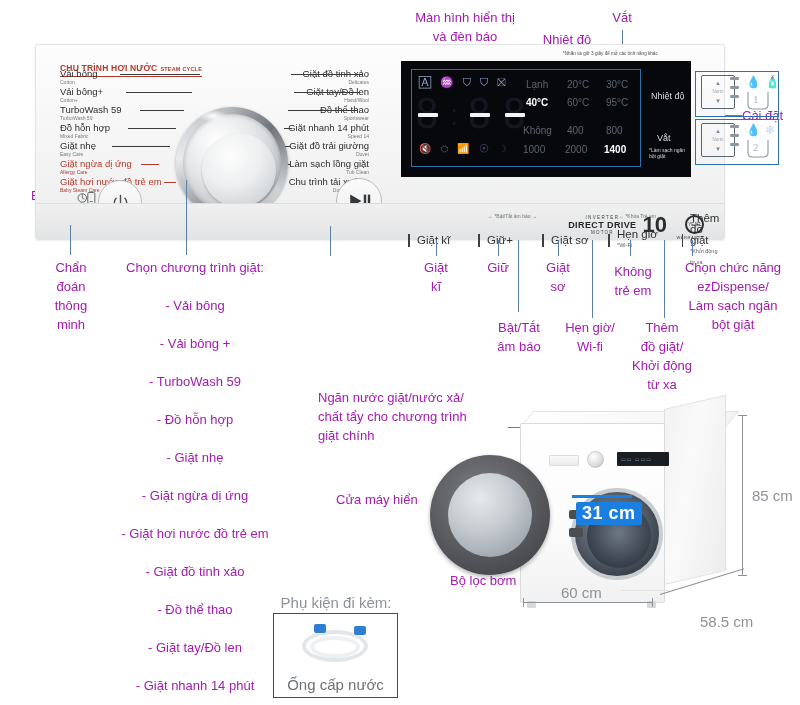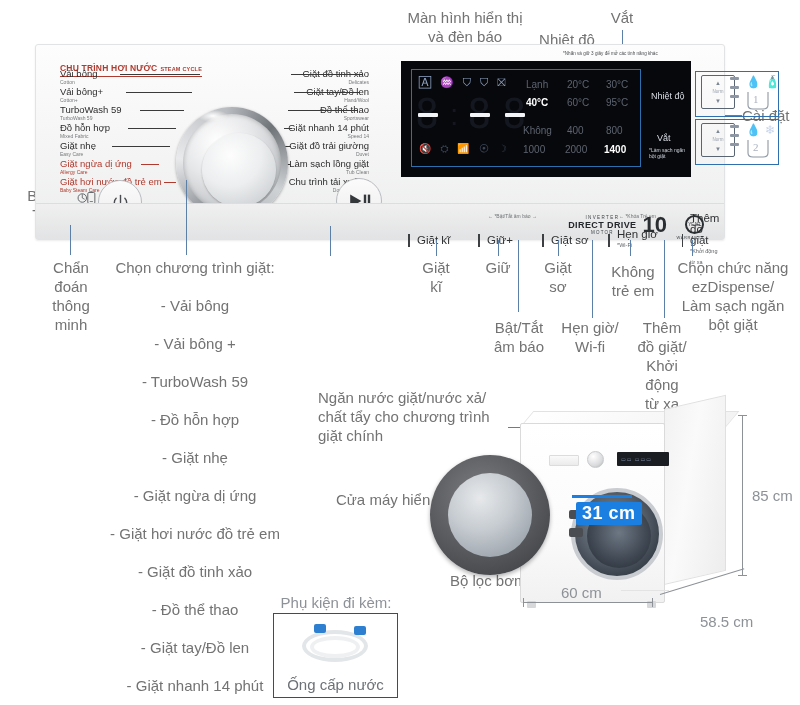--- a/index.html
+++ b/index.html
@@ -6,21 +6,21 @@
   html, body {
     margin: 0; padding: 0;
     width: 800px; height: 705px;
     background: #ffffff;
     font-family: "Liberation Sans", sans-serif;
     overflow: hidden;
   }
   #root { position: relative; width: 800px; height: 705px; background:#fff; }
 
   
-  .anno { position: absolute; color: #737373; font-size: 15px; line-height: 19px; white-space: pre-line; }
+  .anno { position: absolute; color: #a21caf; font-size: 13px; line-height: 19px; white-space: pre-line; }
   .anno.c { text-align: center; }
   .anno.r { text-align: right; }
   .anno.l { text-align: left; }
   .lead { position: absolute; background: #5b7fa6; }
   .lead.v { width: 1px; }
   .lead.h { height: 1px; }
 
   
   #panel {
     position: absolute; left: 35px; top: 44px; width: 690px; height: 196px;

